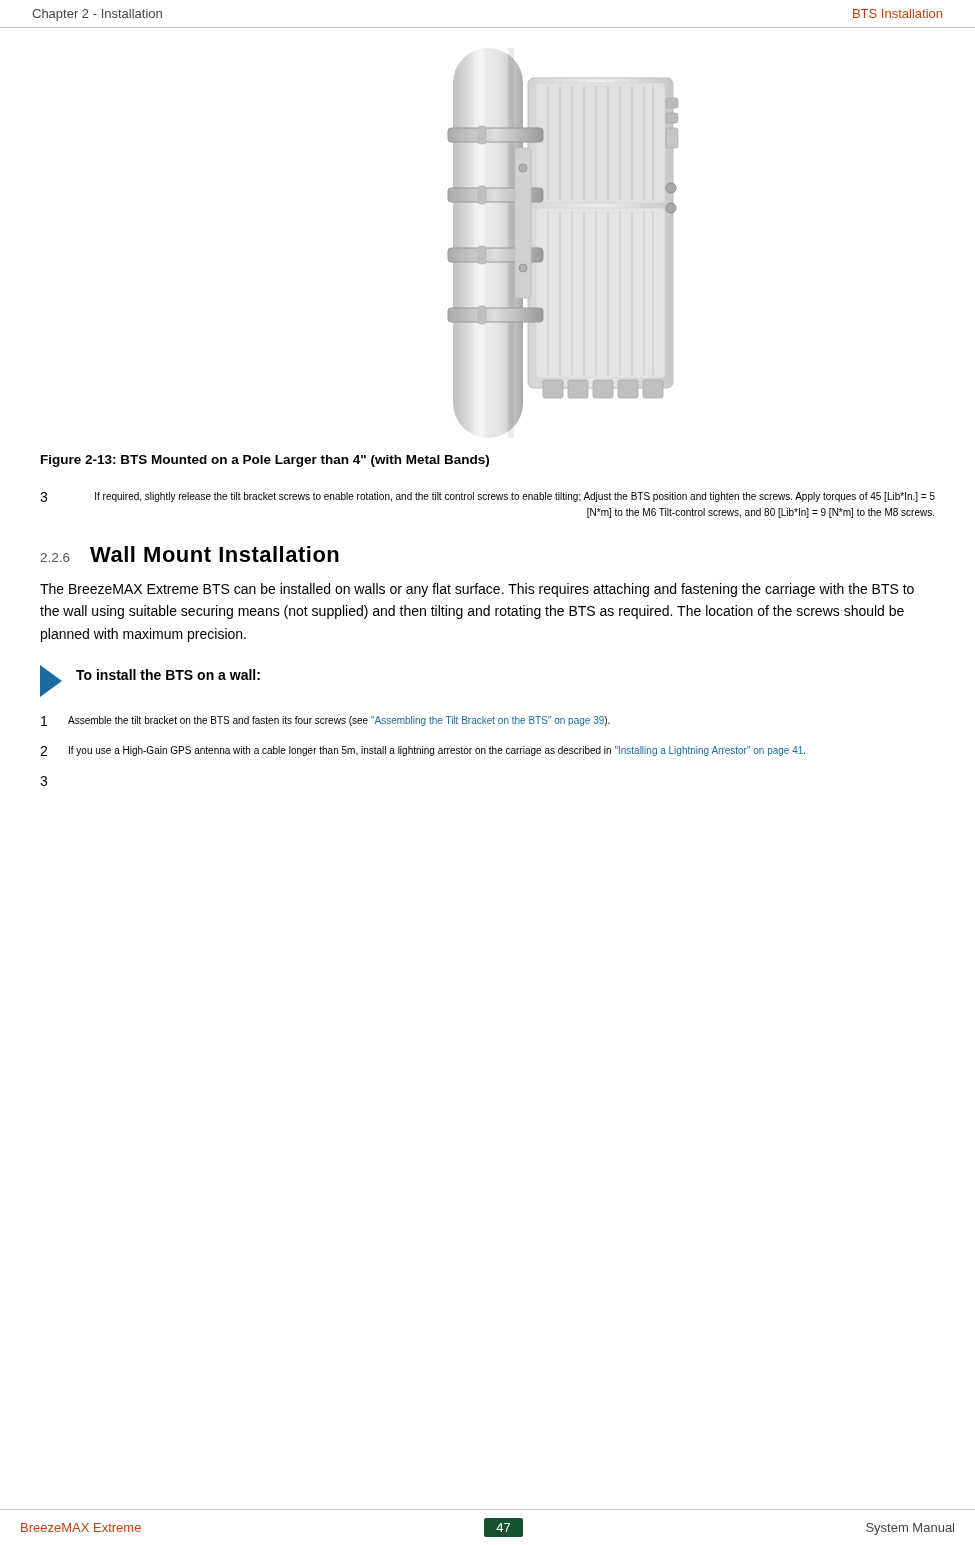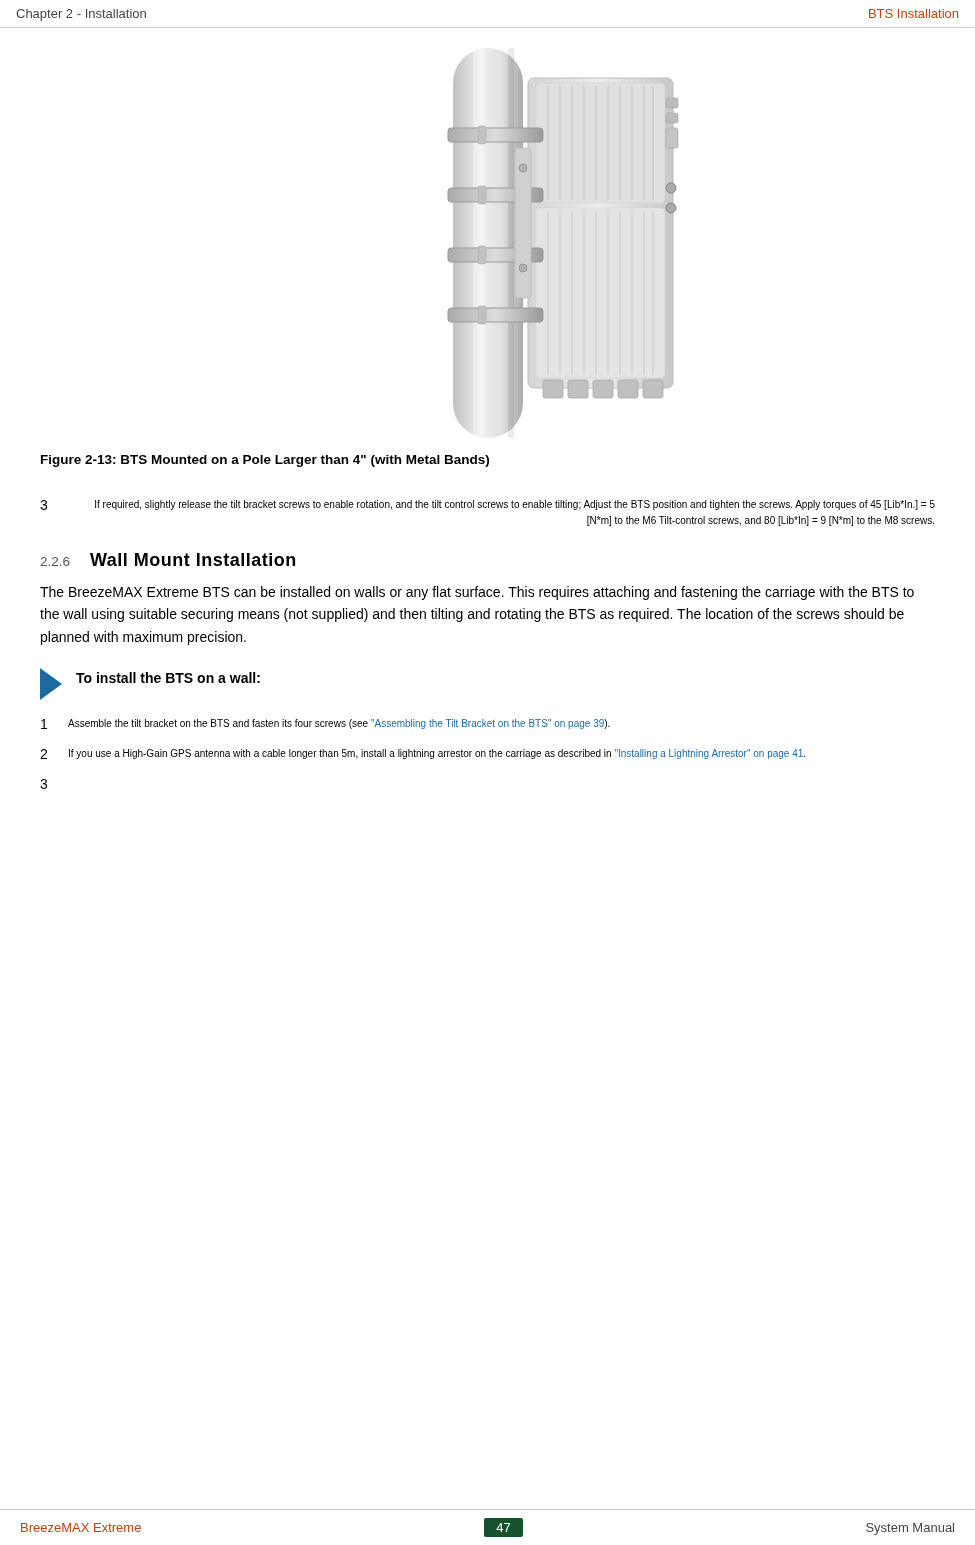--- a/index.html
+++ b/index.html
@@ -11,21 +11,21 @@
       color: #000;
       background: #fff;
       position: relative;
     }
 
     
     .header-bar {
       display: flex;
       justify-content: space-between;
       align-items: center;
-      padding: 6px 16px;
+      padding: 6px 32px;
       border-bottom: 1px solid #ccc;
     }
     .header-left {
       font-size: 13px;
       color: #444;
     }
     .header-right {
       font-size: 13px;
       color: #c2410c;
     }
@@ -46,21 +46,21 @@
     .bts-illustration {
       width: 420px;
       height: 390px;
     }
 
     
     .figure-caption {
       font-size: 13.5px;
       font-weight: bold;
       text-align: left;
-      margin-bottom: 30px;
+      margin-bottom: 22px;
       padding-left: 0;
     }
 
     
     .step-item {
       display: flex;
       margin-bottom: 14px;
       align-items: flex-start;
     }
     .step-number {
@@ -71,21 +71,21 @@
       font-size: 10px;
       line-height: 1.55;
       text-align: right;
     }
 
     
     .section-heading-container {
       margin: 22px 0 10px 0;
     }
     .section-heading {
-      font-size: 18px;
+      font-size: 22px;
       font-weight: bold;
       color: #000;
       letter-spacing: 0.5px;
     }
     .section-subheading {
       font-size: 13.5px;
       color: #555;
       margin-right: 12px;
     }
     .section-label {

